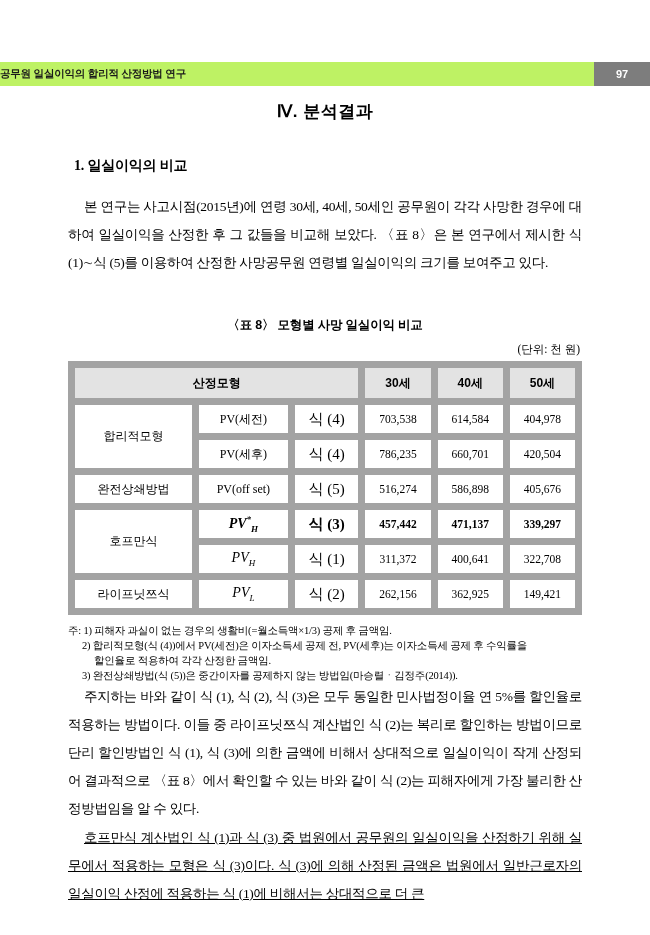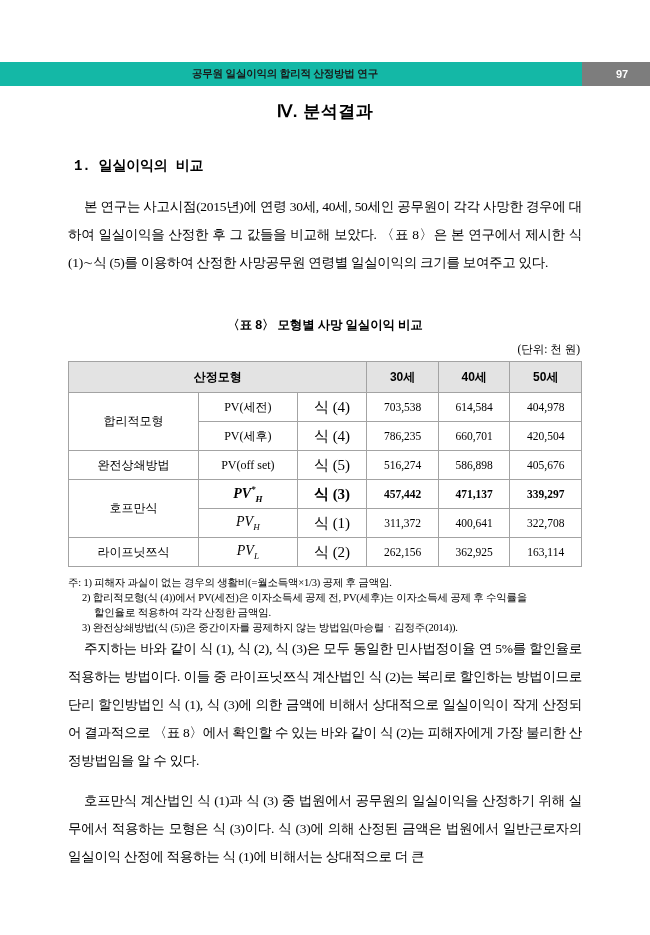--- a/index.html
+++ b/index.html
@@ -26,81 +26,81 @@
     position: absolute;
     top: 62px;
     left: 0;
     width: 650px;
     height: 24px;
     display: flex;
     align-items: stretch;
   }
   .runhead-bar {
     flex: 1 1 auto;
-    background: #14b8a6;
+    background: #bef264;
     display: flex;
     align-items: center;
-    justify-content: center;
+    justify-content: flex-start;
     padding-right: 12px;
     box-sizing: border-box;
   }
   .runhead-title {
     font-family: "Liberation Sans", sans-serif;
     font-size: 10.5px;
     font-weight: bold;
     color: #1a1a1a;
     letter-spacing: -0.2px;
   }
   .runhead-page {
     width: 56px;
     background: #7d7d7d;
     color: #ffffff;
     display: flex;
     align-items: center;
     justify-content: center;
     font-family: "Liberation Sans", sans-serif;
     font-size: 11px;
     font-weight: bold;
-    padding-left: 12px;
   }
 
   
   .content {
     position: absolute;
     top: 100px;
     left: 68px;
     width: 514px;
   }
 
   h1.chapter {
     text-align: center;
     font-family: "Liberation Sans", sans-serif;
     font-size: 17px;
     font-weight: bold;
     margin: 0 0 34px 0;
     letter-spacing: 0.5px;
   }
   h2.section {
-    font-family: Liberation Mono, monospace;
+    font-family: Liberation Serif, serif;
     font-size: 14px;
     font-weight: bold;
     margin: 5px 0 18px 0;
     padding-left: 6px;
     letter-spacing: -0.2px;
   }
   p.body {
     font-size: 13.5px;
     line-height: 28px;
     margin: 0 0 0 0;
     text-align: justify;
     text-indent: 16px;
     letter-spacing: -0.3px;
   }
   p.body + p.body {
-    margin-top: 12px;
+    margin-top: 1px;
+    text-decoration: underline;
   }
 
   
   .table-wrap {
     margin-top: 40px;
   }
   .table-caption {
     text-align: center;
     font-family: "Liberation Sans", sans-serif;
     font-size: 12.5px;
@@ -114,21 +114,21 @@
     font-size: 11.5px;
     margin-bottom: 4px;
     padding-right: 2px;
   }
   table.data {
     border-collapse: collapse;
     width: 100%;
     font-size: 11.5px;
   }
   table.data th, table.data td {
-    border: 1px solid #a3a3a3;
+    border: 7px solid #a3a3a3;
     text-align: center;
     vertical-align: middle;
     padding: 4px 2px;
     height: 20px;
   }
   table.data thead th {
     background: #e3e3e3;
     font-family: "Liberation Sans", sans-serif;
     font-weight: bold;
     font-size: 12px;
@@ -257,21 +257,21 @@
             <td class="num">400,641</td>
             <td class="num">322,708</td>
           </tr>
 
           <tr>
             <td class="model-name">라이프닛쯔식</td>
             <td class="formula-label"><span class="math">PV<sub>L</sub></span></td>
             <td class="eq">식 (2)</td>
             <td class="num">262,156</td>
             <td class="num">362,925</td>
-            <td class="num">163,114</td>
+            <td class="num">149,421</td>
           </tr>
 
         </tbody>
       </table>
 
       <div class="notes">
         <span class="note-line">주: 1) 피해자 과실이 없는 경우의 생활비(=월소득액×1/3) 공제 후 금액임.</span>
         <span class="note-line note-indent1">2) 합리적모형(식 (4))에서 PV(세전)은 이자소득세 공제 전, PV(세후)는 이자소득세 공제 후 수익률을</span>
         <span class="note-line note-indent2">할인율로 적용하여 각각 산정한 금액임.</span>
         <span class="note-line note-indent1">3) 완전상쇄방법(식 (5))은 중간이자를 공제하지 않는 방법임(마승렬ㆍ김정주(2014)).</span>

